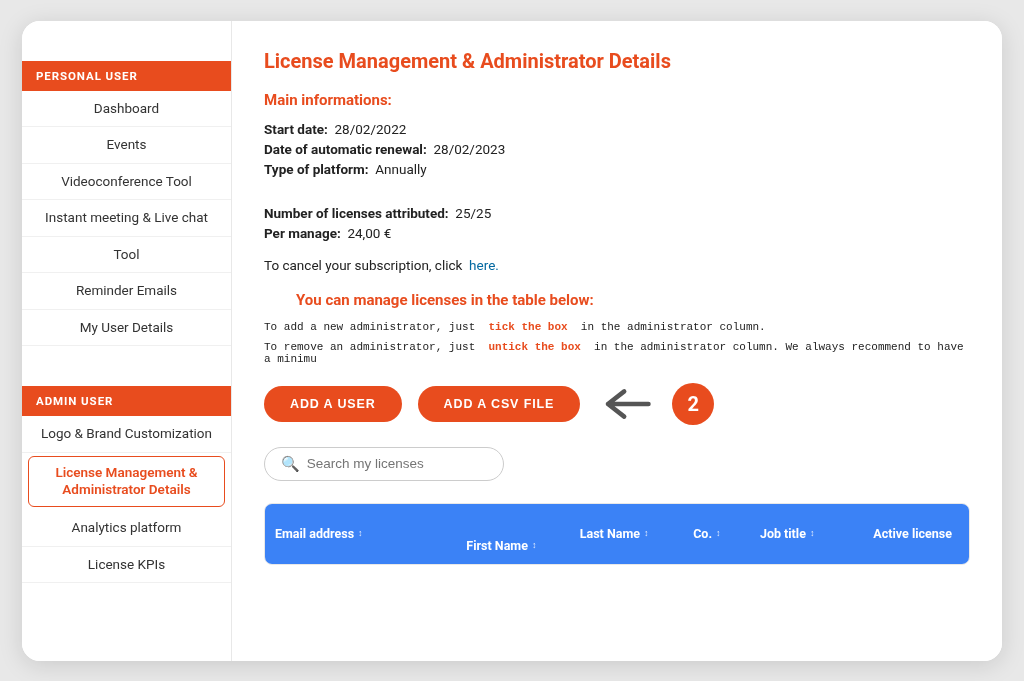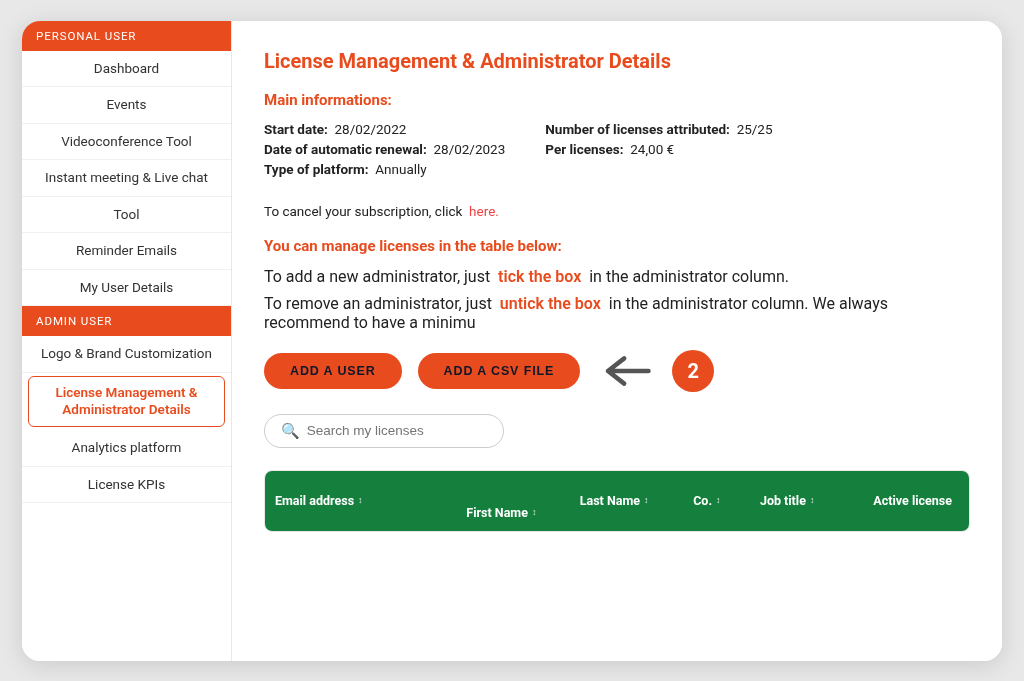--- a/index.html
+++ b/index.html
@@ -28,23 +28,24 @@
       min-width: 210px;
       background: white;
       border-right: 1px solid #e8e8e8;
       overflow-y: auto;
       overflow-x: hidden;
     }
     .sidebar-section-header {
       background: #e84c1e;
       color: white;
       font-size: 11.5px;
-      font-weight: 400;
+      font-weight: 700;
       letter-spacing: 0.08em;
       padding: 8px 14px;
+      margin-top: 40px;
     }
     .sidebar-item {
       padding: 9px 14px;
       font-size: 13.5px;
       color: #333;
       cursor: pointer;
       border-bottom: 1px solid #f0f0f0;
       line-height: 1.3;
       text-align: center;
     }
@@ -70,66 +71,69 @@
       margin-bottom: 18px;
     }
     .section-title {
       color: #e84c1e;
       font-size: 15px;
       font-weight: 700;
       margin-bottom: 12px;
     }
     .info-grid {
       display: flex;
-      gap: 40px;
-      margin-bottom: 22px;
+      gap: 24px;
+      margin-bottom: 12px;
+      flex-direction: column;
     }
     .info-col {}
     .info-row {
       font-size: 13.5px;
       color: #222;
       margin-bottom: 4px;
     }
     .info-row span.label {
       font-weight: 700;
     }
     .cancel-text {
       font-size: 13.5px;
       color: #222;
       margin-bottom: 18px;
     }
     .cancel-text a {
-      color: #ef4444;
+      color: #0369a1;
       text-decoration: none;
     }
     .section2-title {
       color: #e84c1e;
       font-size: 15px;
       font-weight: 700;
       margin-bottom: 12px;
+      margin-left: 32px;
     }
     .instruction-text {
-      font-size: 16px;
+      font-size: 11px;
       color: #222;
       margin-bottom: 8px;
+      font-family: Liberation Mono, monospace;
     }
     .instruction-text a {
       color: #e84c1e;
       text-decoration: none;
       font-weight: 600;
     }
     .buttons-row {
       display: flex;
       align-items: center;
       gap: 16px;
       margin: 18px 0 22px 0;
     }
     .btn-orange {
       background: #e84c1e;
-      color: #0f172a;
+      color: #ffffff;
       border: none;
       border-radius: 30px;
       padding: 11px 26px;
       font-size: 12.5px;
       font-weight: 700;
       letter-spacing: 0.07em;
       cursor: pointer;
       text-transform: uppercase;
     }
     .arrow-indicator {
@@ -178,21 +182,21 @@
       width: 100%;
     }
     
     .table-container {
       width: 100%;
       border-radius: 8px;
       overflow: hidden;
       border: 1px solid #e8e8e8;
     }
     .table-header-row {
-      background: #15803d;
+      background: #3b82f6;
       display: flex;
       color: white;
       font-size: 12.5px;
       font-weight: 700;
       text-align: right;
     }
     .th-cell {
       padding: 11px 10px;
       display: flex;
       align-items: center;
@@ -252,21 +256,21 @@
           <span class="label">Type of platform:</span>
           &nbsp;<span>Annually</span>
         </div>
       </div>
       <div class="info-col">
         <div class="info-row">
           <span class="label">Number of licenses attributed:</span>
           &nbsp;<span>25/25</span>
         </div>
         <div class="info-row">
-          <span class="label">Per licenses:</span>
+          <span class="label">Per manage:</span>
           &nbsp;<span>24,00 €</span>
         </div>
       </div>
     </div>
 
     <div class="cancel-text">
       <span>To cancel your subscription, click</span>
       &nbsp;<a href="#">here.</a>
     </div>
 

